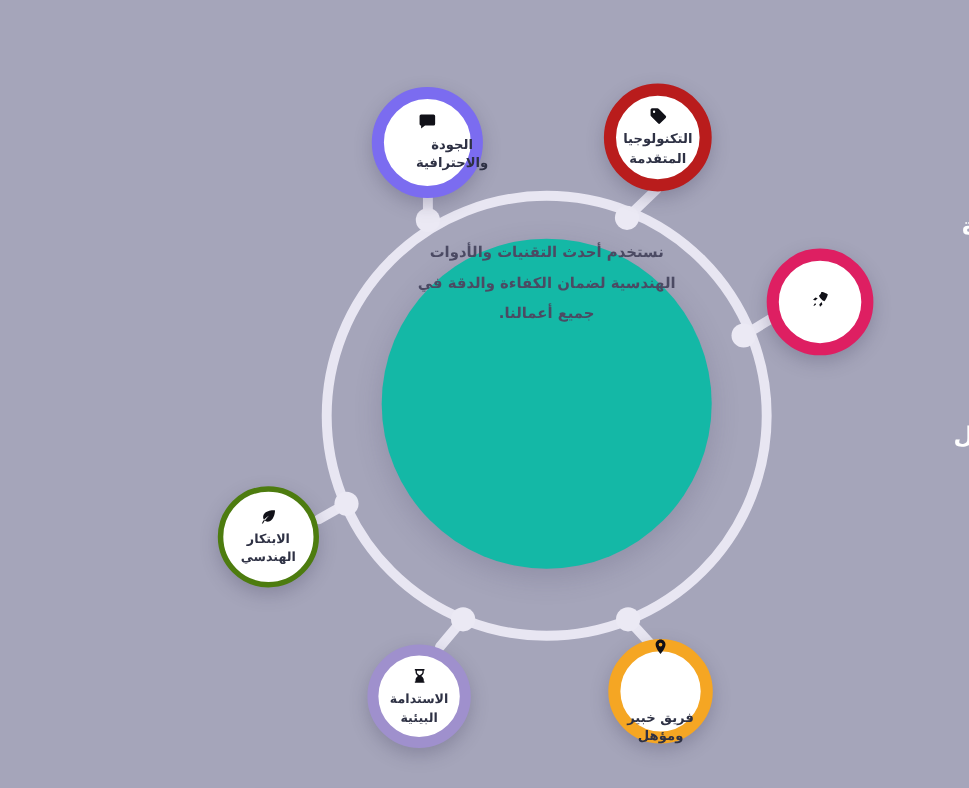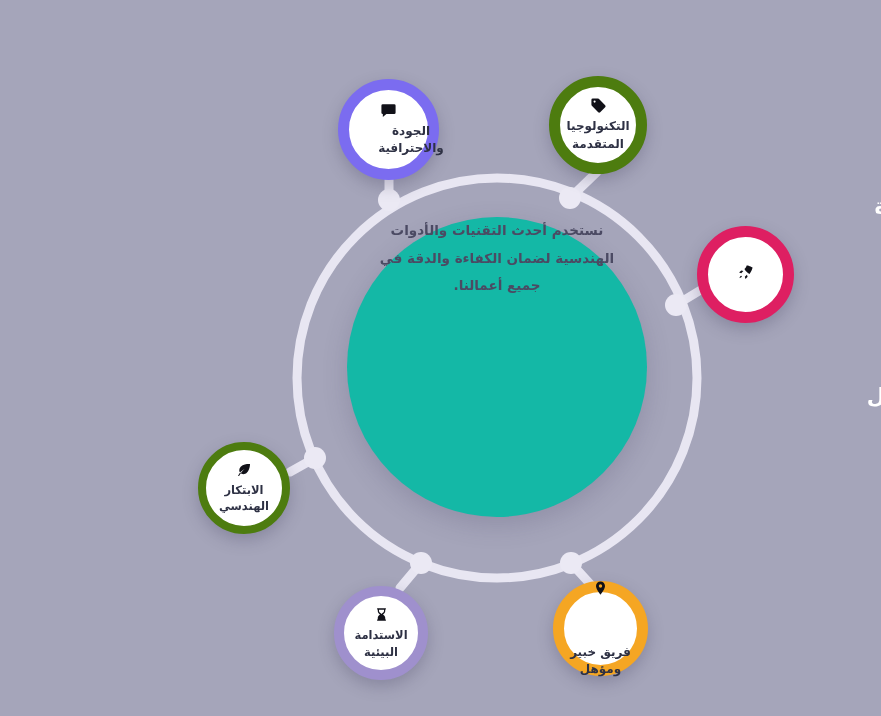--- a/index.html
+++ b/index.html
@@ -94,35 +94,35 @@
   #bubble-quality {
     left: 338px; top: 79px;
     width: 101px; height: 101px;
     border: 11px solid #7b6cf0;
   }
   #bubble-quality .b-label { font-size: 12px; margin-left: 45px; }
 
   #bubble-technology {
     left: 549px; top: 76px;
     width: 98px; height: 98px;
-    border: 11px solid #4d7c0f;
+    border: 11px solid #b91c1c;
   }
   #bubble-technology .b-label { font-size: 12px; }
 
   #bubble-projects {
     left: 697px; top: 226px;
     width: 97px; height: 97px;
     border: 11px solid #de1f62;
   }
   #bubble-projects .b-label { font-size: 11.5px; }
 
   #bubble-innovation {
     left: 198px; top: 442px;
     width: 92px; height: 92px;
-    border: 8px solid #4d7c0f;
+    border: 5px solid #4d7c0f;
   }
   #bubble-innovation .b-label { font-size: 11.5px; }
 
   #bubble-sustainability {
     left: 334px; top: 586px;
     width: 94px; height: 94px;
     border: 10px solid #9f90cd;
   }
   #bubble-sustainability .b-label { font-size: 11.5px; }
 

